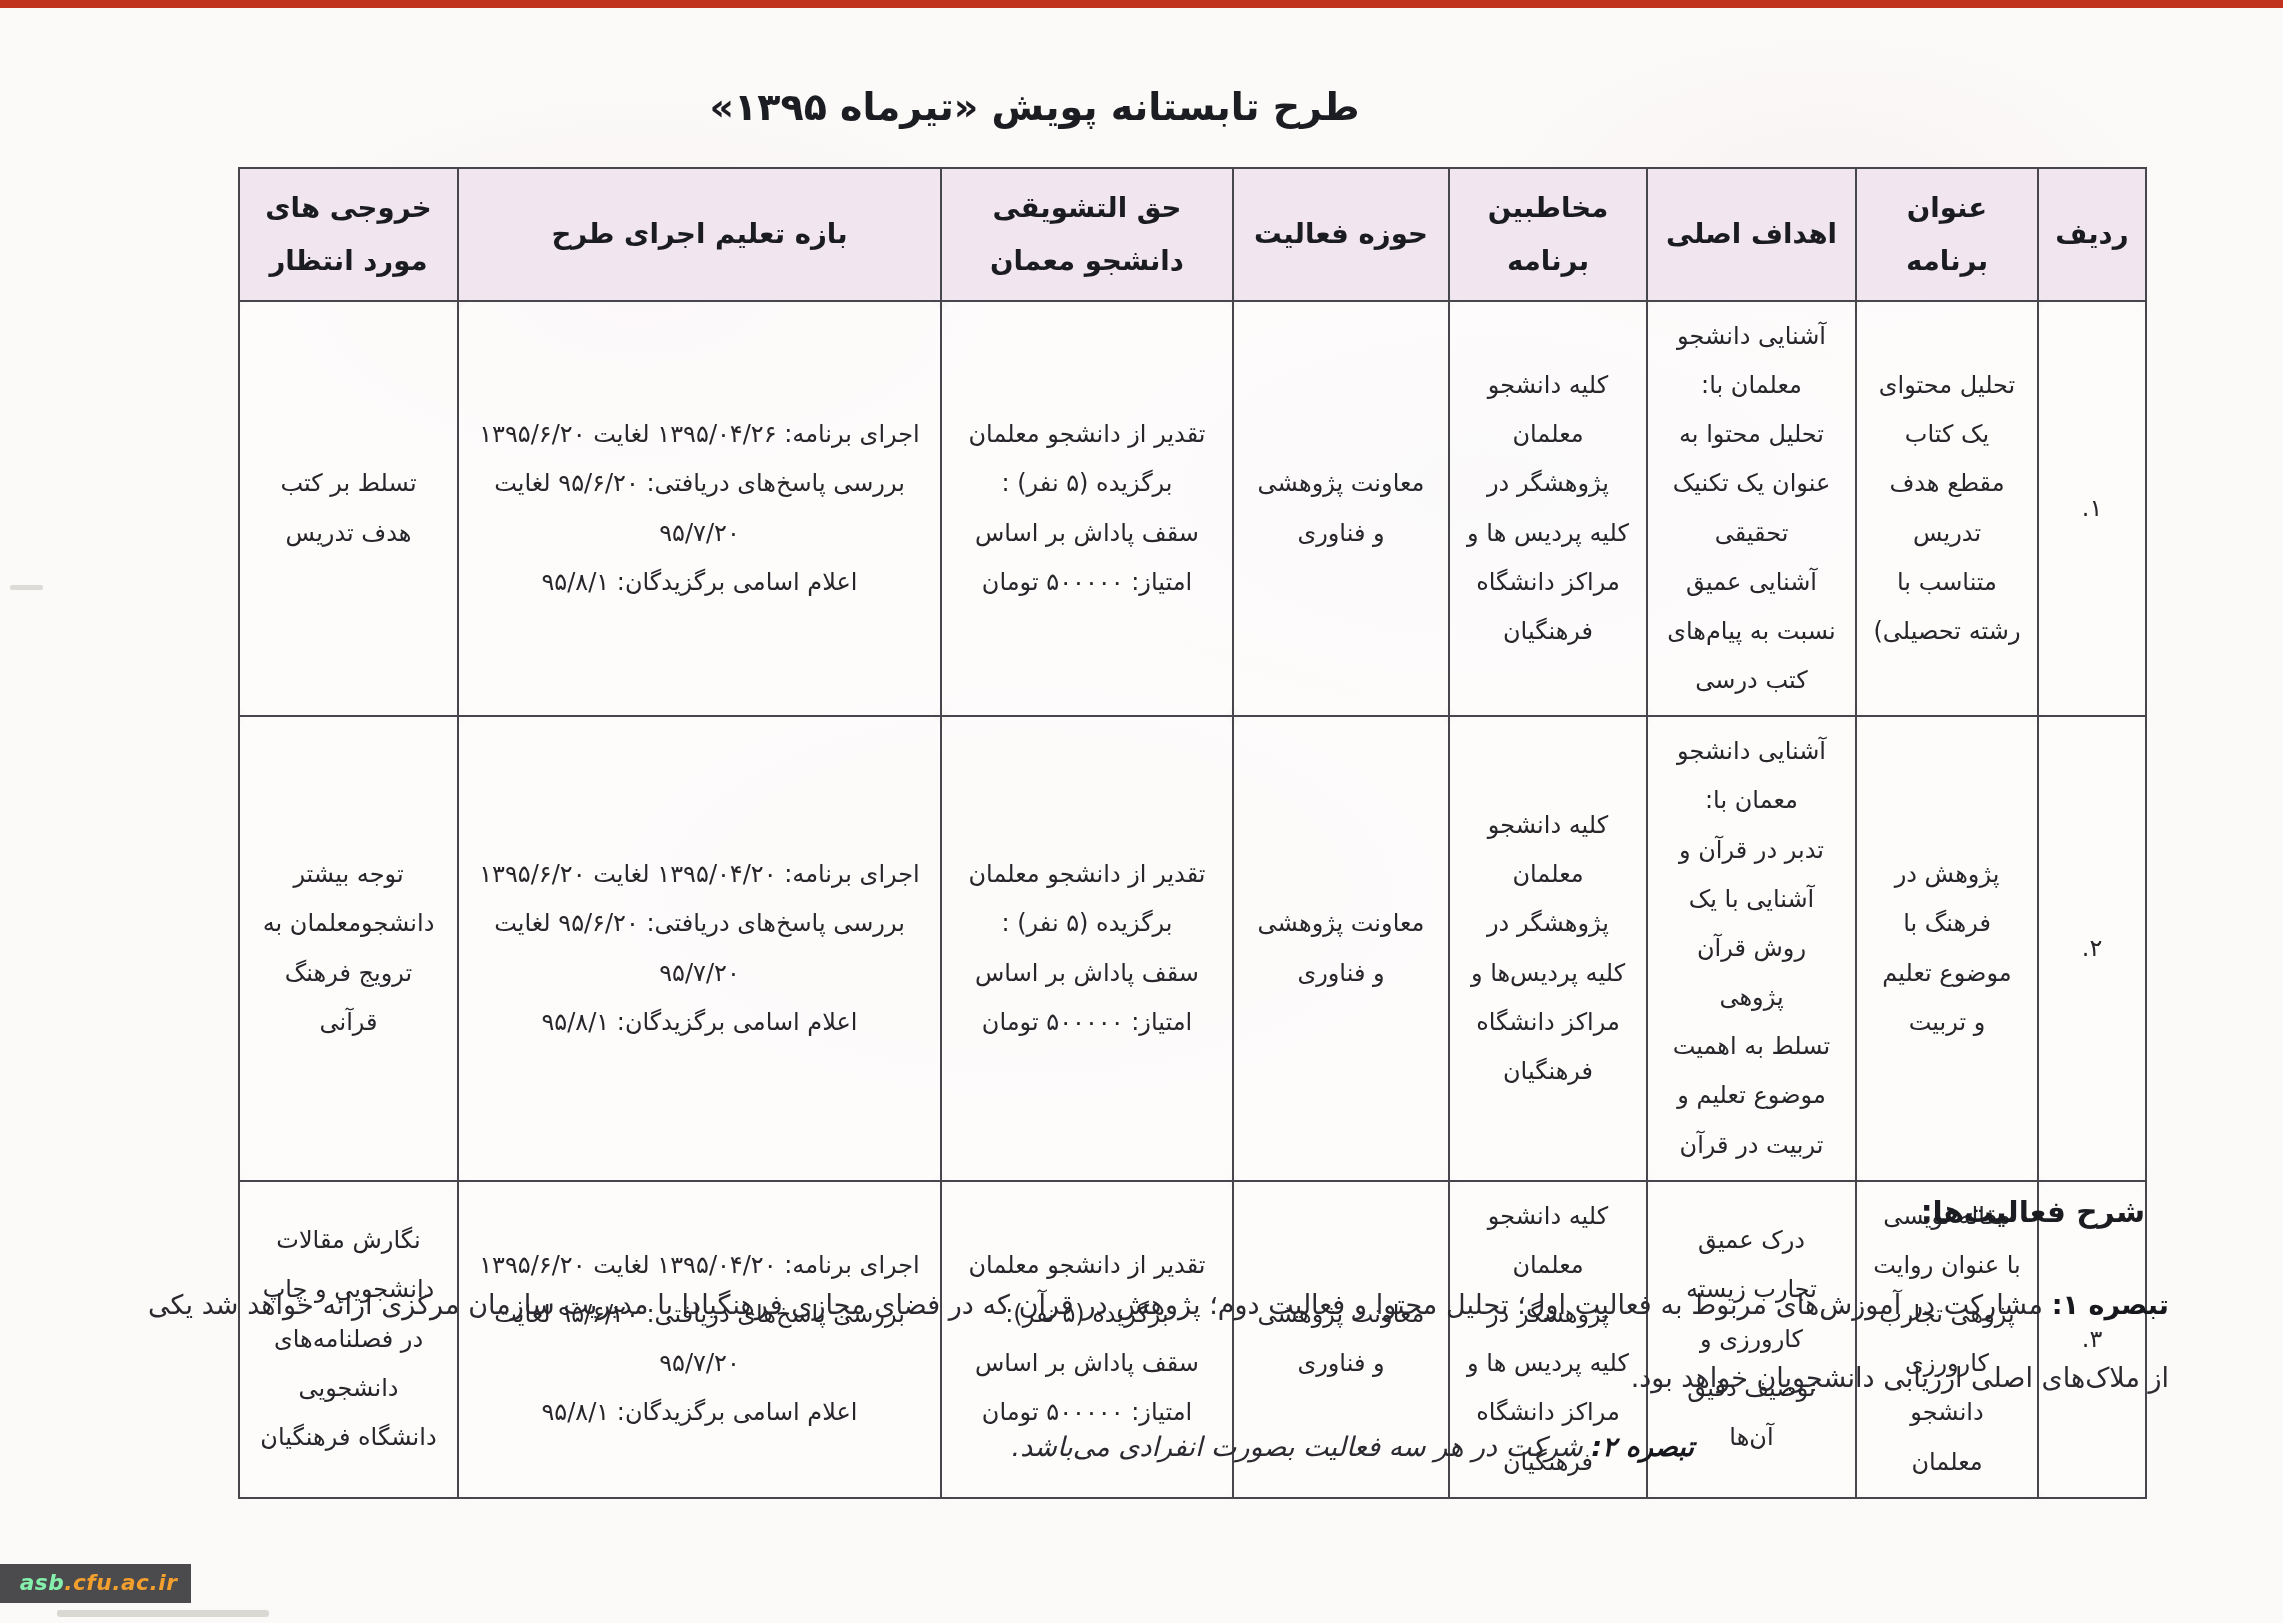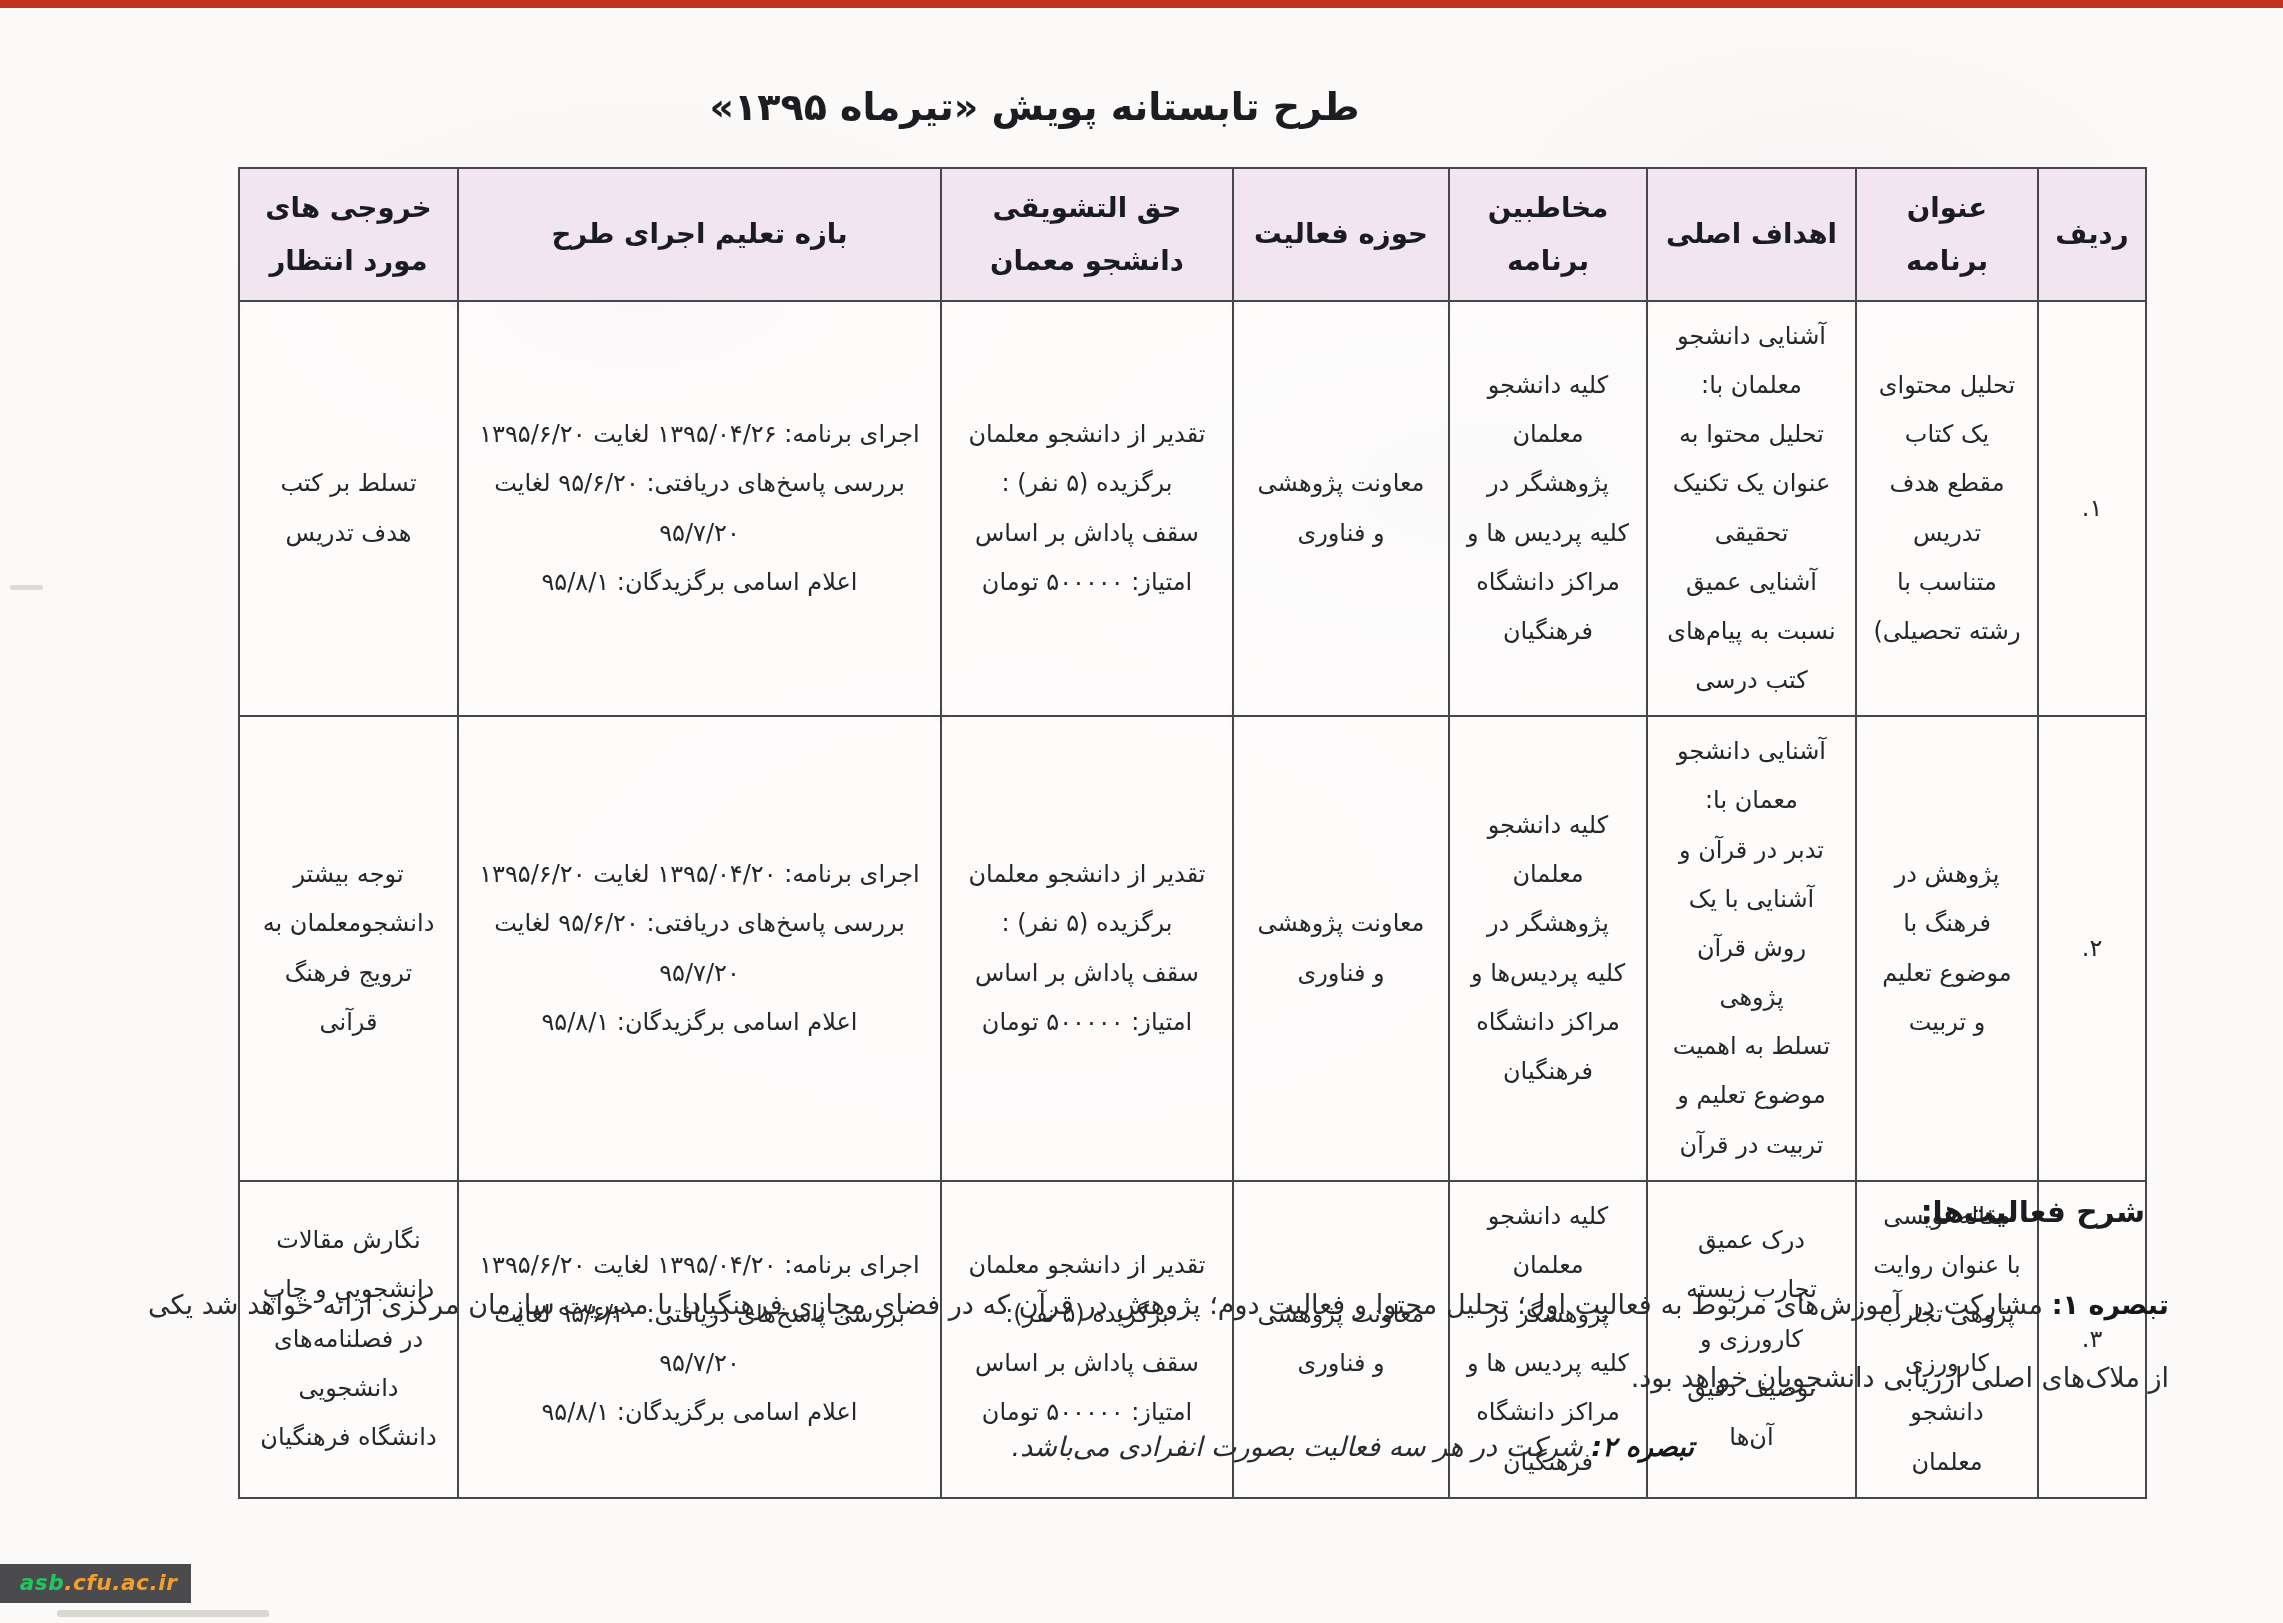--- a/index.html
+++ b/index.html
@@ -70,21 +70,21 @@
   .note1{top:1269px;}
   .note2{top:1411px;right:589px;width:auto;text-align:right;font-style:italic;}
   .watermark{
     position:absolute;left:0;top:1564px;
     background:#4b4b4d;
     padding:5.9px 13.8px 7.9px 19.7px;
     font-size:21.7px;font-weight:bold;font-style:italic;
     direction:ltr;
     letter-spacing:0.5px;
   }
-  .wm-a{color:#22c55e;}
+  .wm-a{color:#86efac;}
   .wm-b{color:#f29f2e;text-align:center;}
   .scan-smudge{position:absolute;left:57px;top:1610px;width:212px;height:6.9px;background:#d9d8d3;border-radius:3px;}
   .scan-dash{position:absolute;left:9.9px;top:585px;width:33px;height:4.9px;background:#dcdbd7;border-radius:2px;}
 </style>
 </head>
 <body>
 
 <div class="page">
 
   <div class="top-line"></div>

